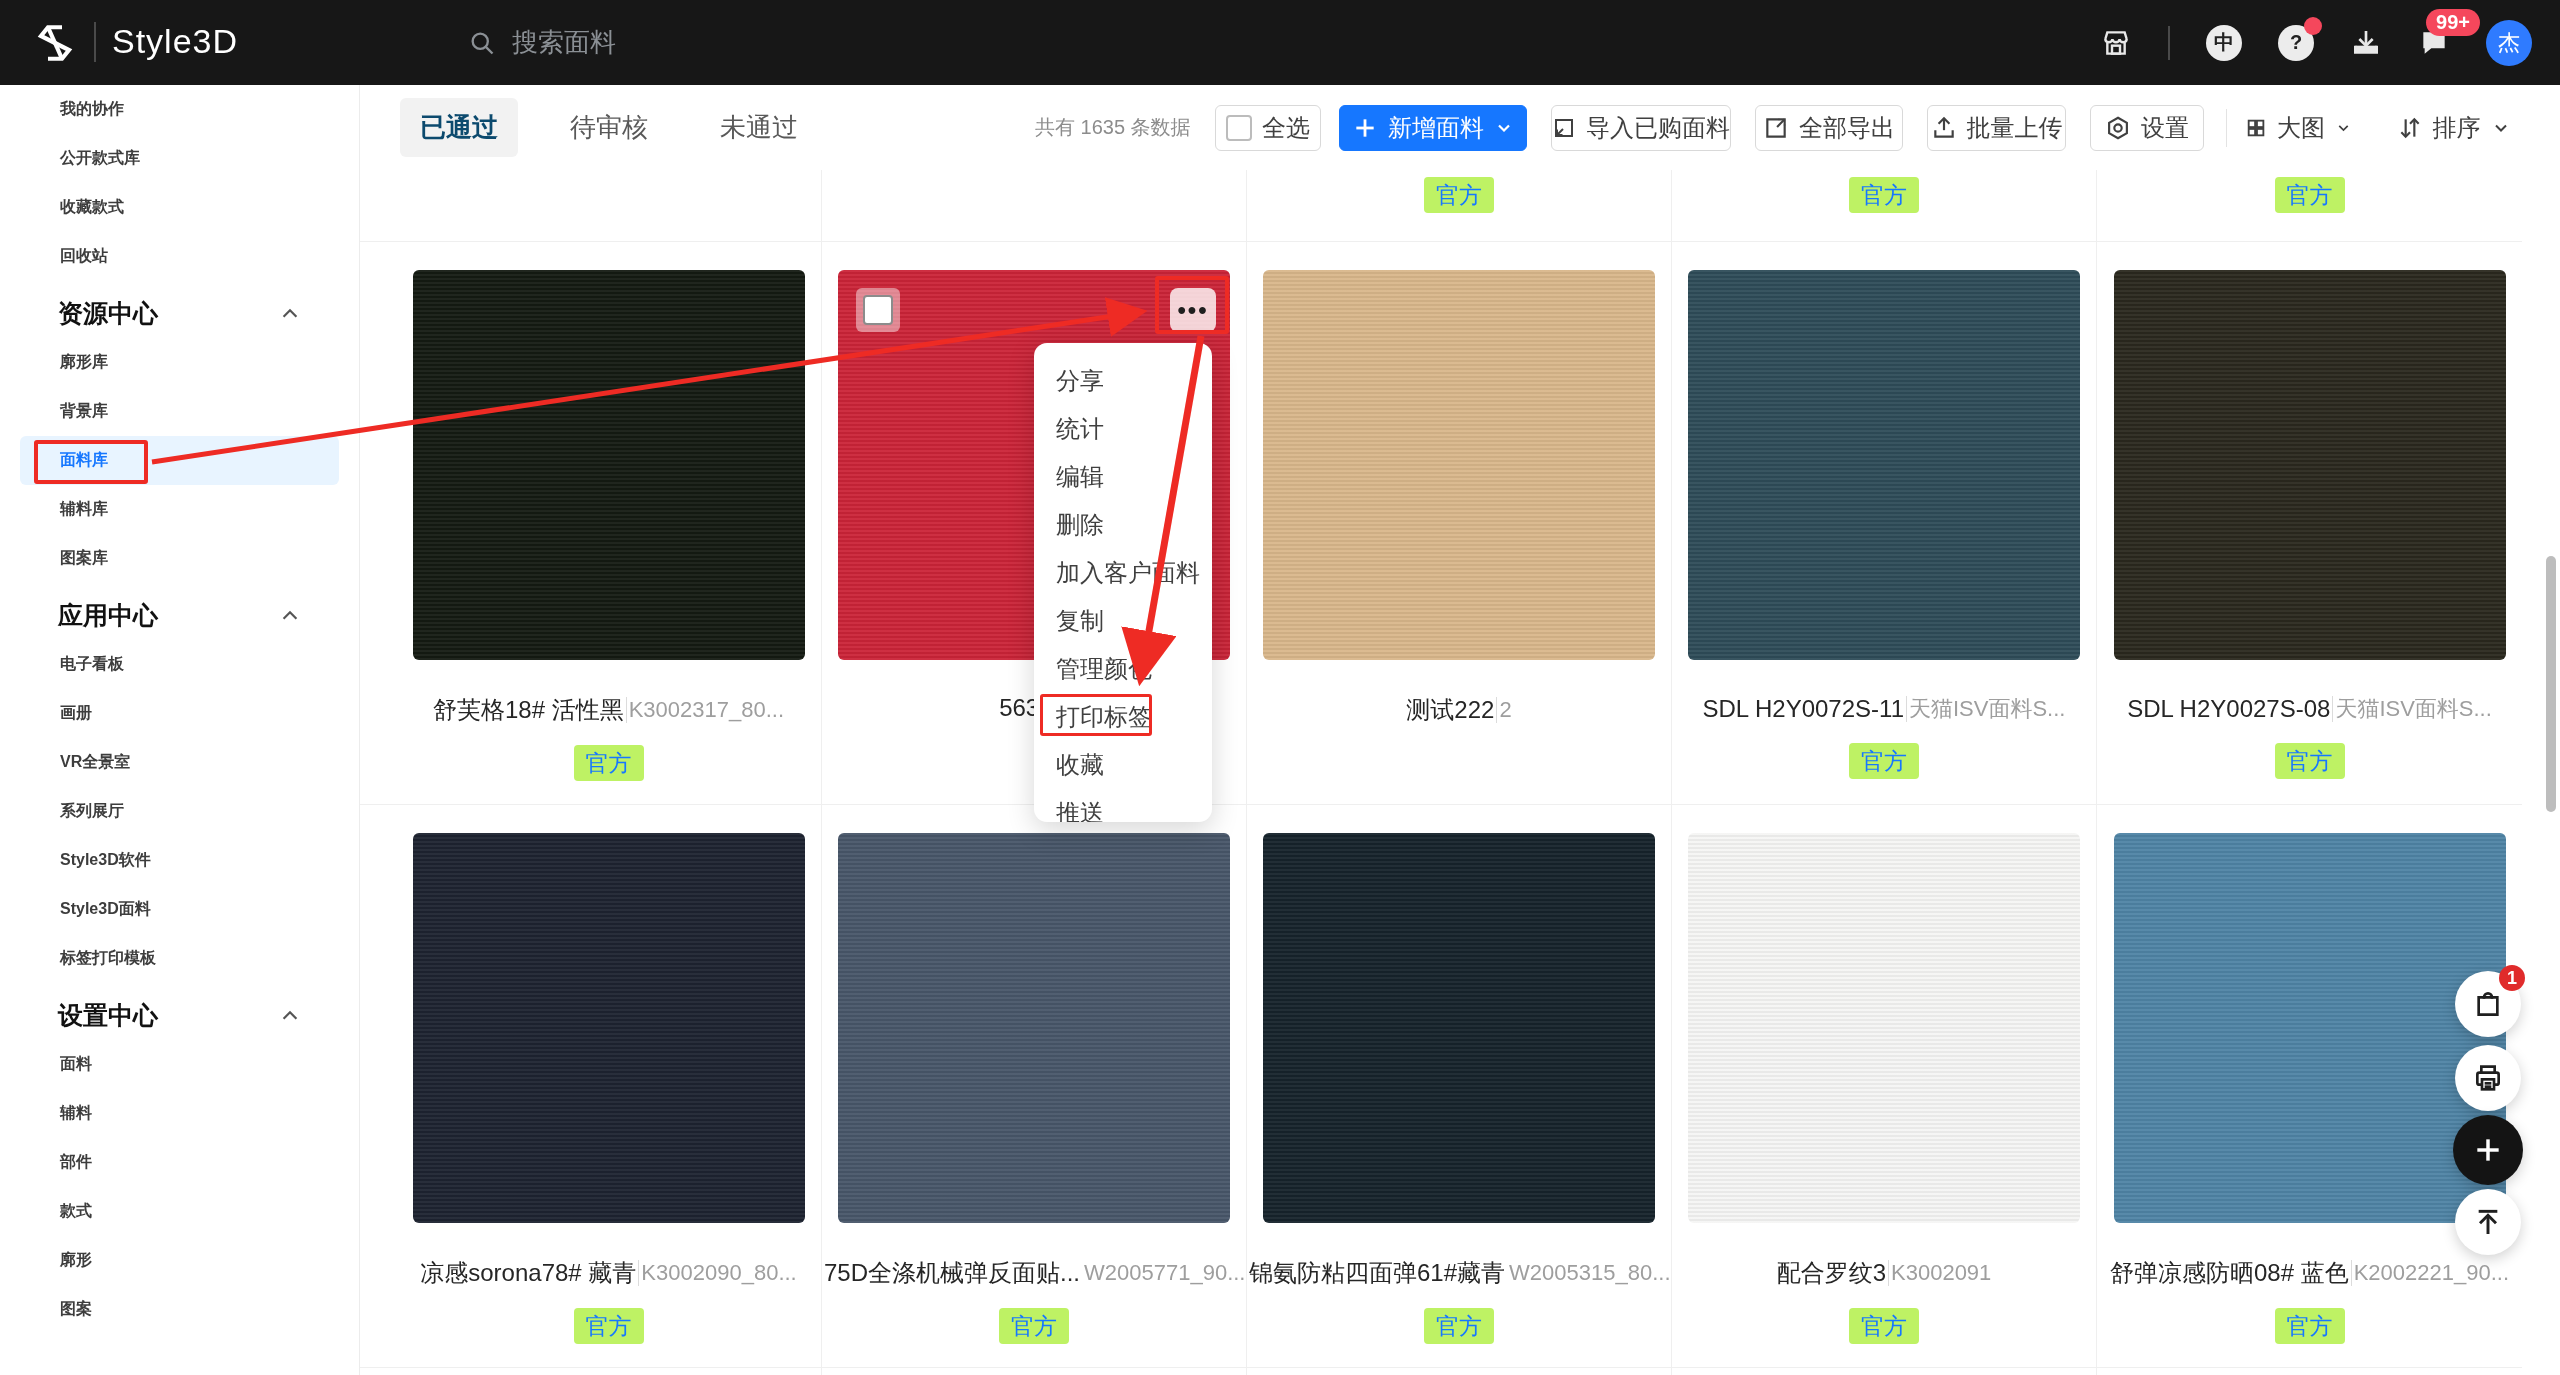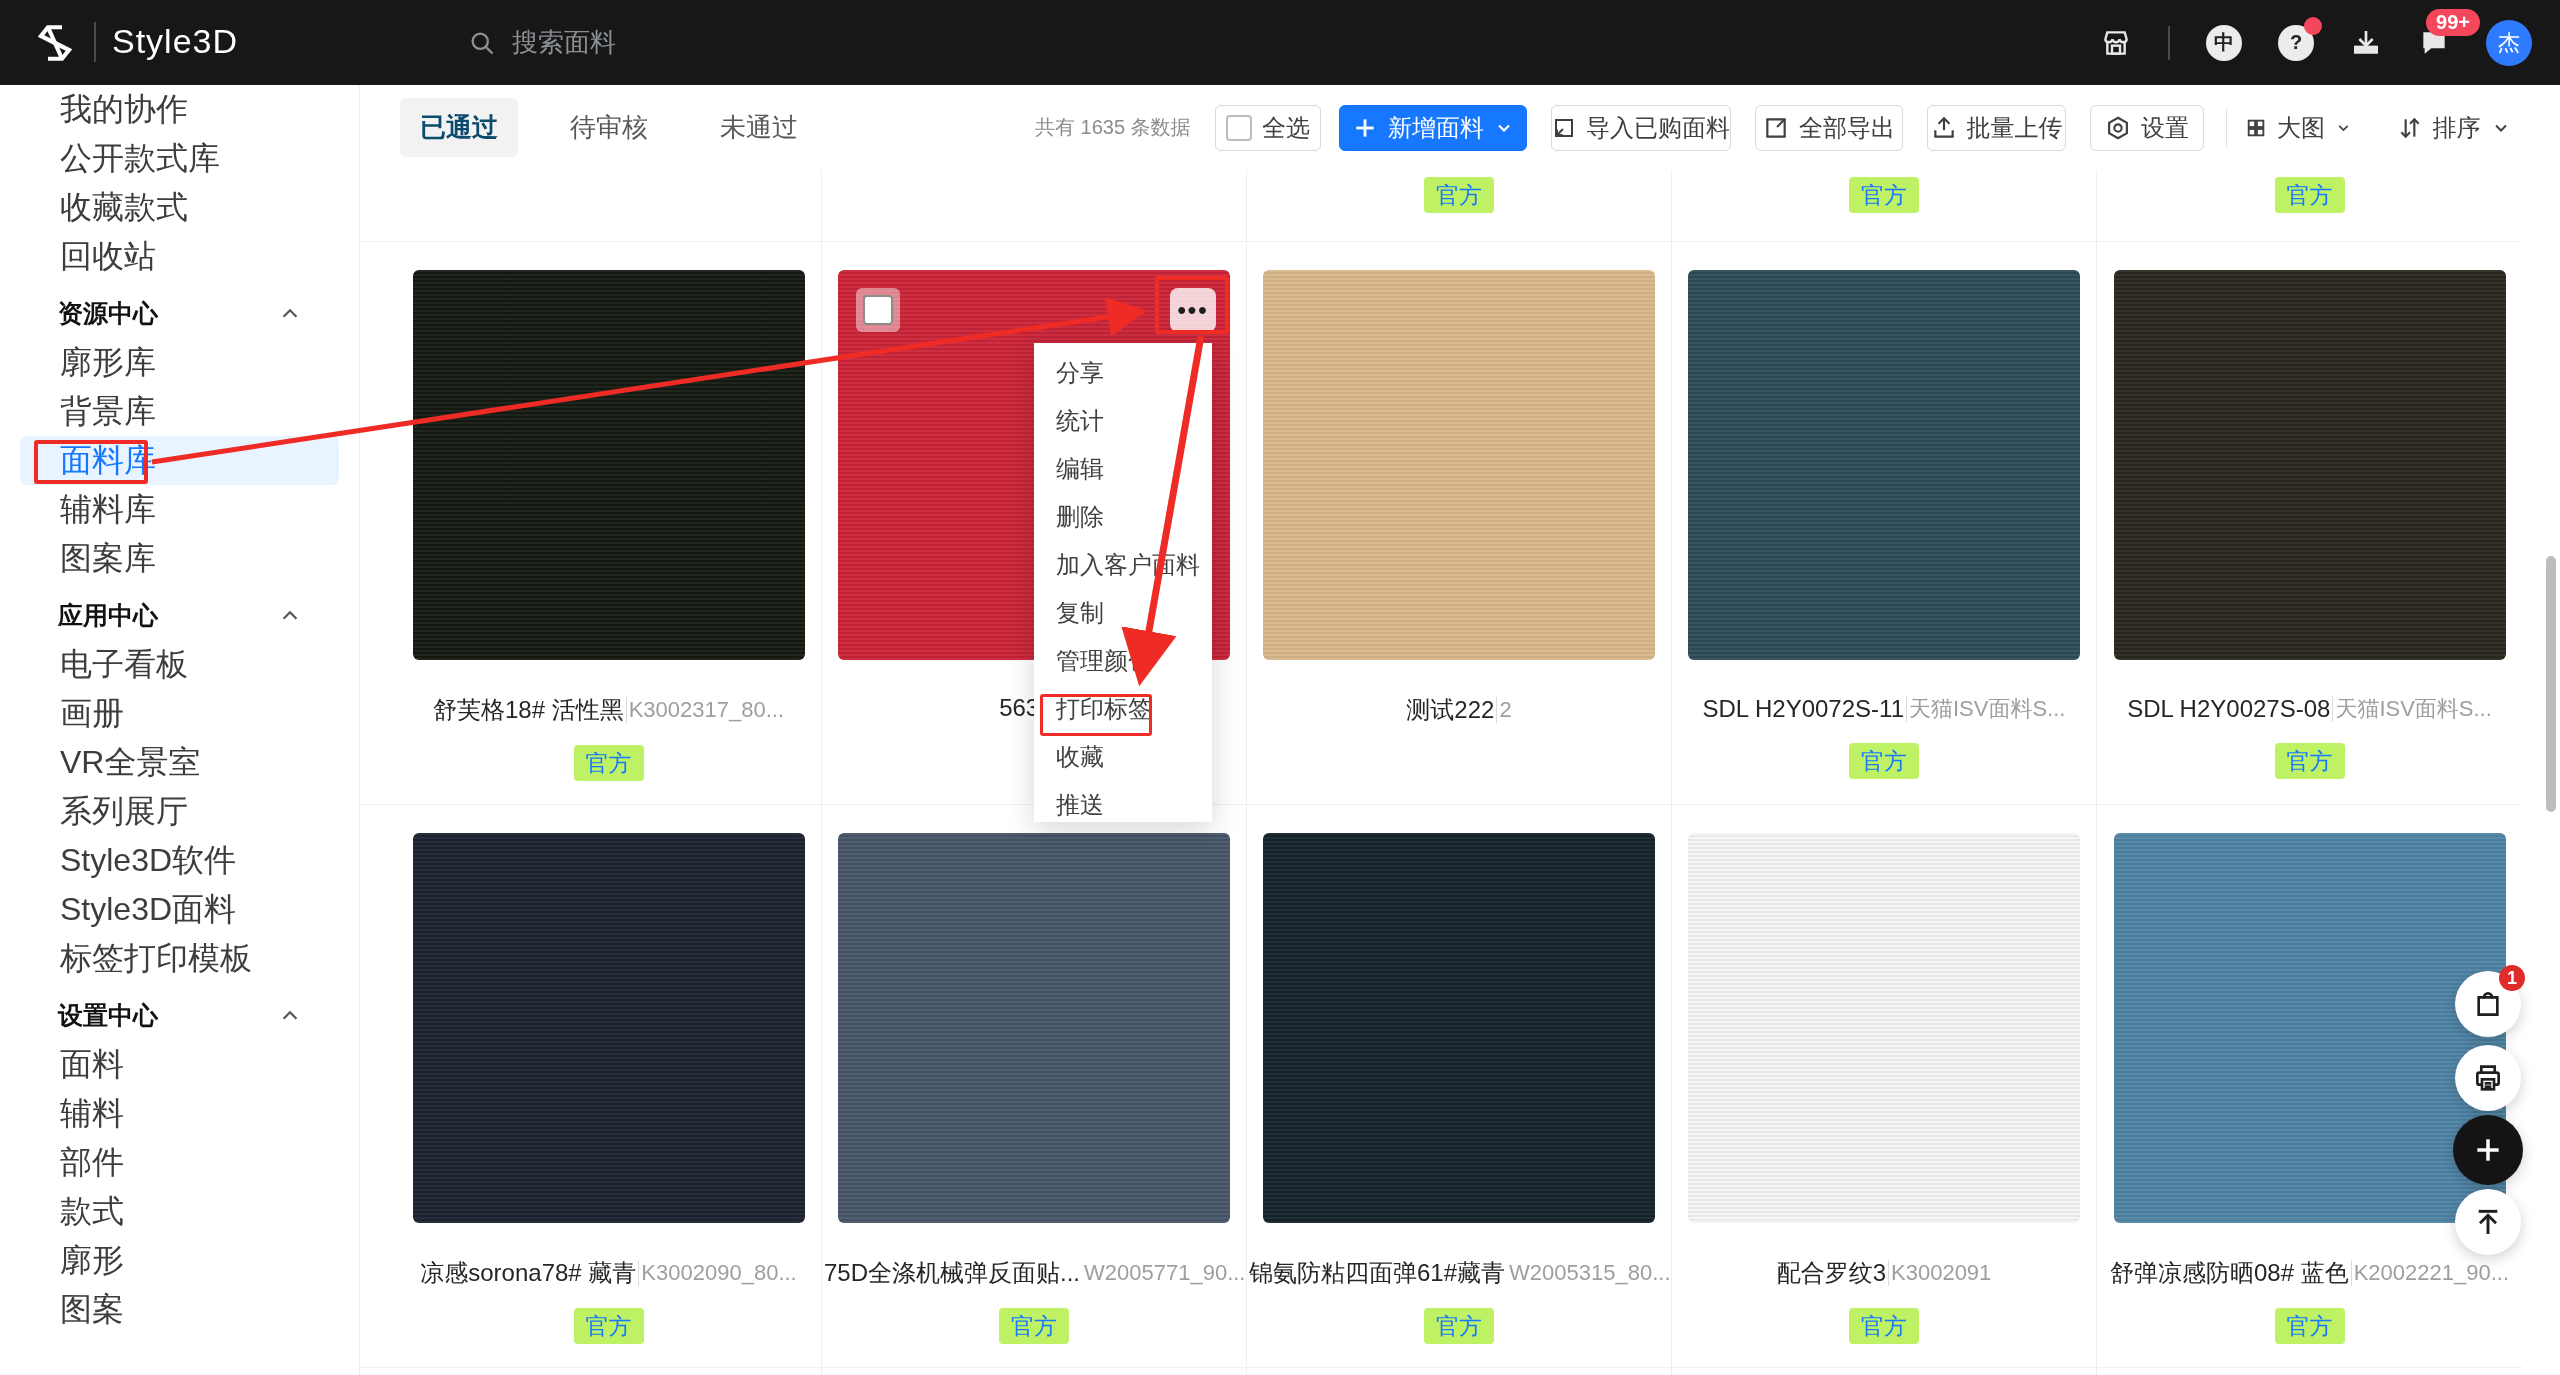--- a/index.html
+++ b/index.html
@@ -25,22 +25,22 @@
     display:flex; align-items:center; justify-content:center; font-size:20px; font-weight:bold; }
   .dot-red { position:absolute; right:-8px; top:-8px; width:18px; height:18px; border-radius:50%; background:#f5475c; }
   .msg-badge { position:absolute; right:-30px; top:-18px; background:#f5475c; color:#fff; font-size:20px;
     font-weight:bold; border-radius:16px; padding:2px 10px; }
   .avatar { width:46px; height:46px; border-radius:50%; background:#2f7bff; color:#fff; font-size:22px;
     display:flex; align-items:center; justify-content:center; }
 
   
   .sidebar { position:absolute; left:0; top:85px; width:360px; height:1290px; background:#fff;
     border-right:1px solid #ececec; z-index:10; overflow:hidden; }
-  .side-item { height:49px; display:flex; align-items:center; padding-left:60px; font-size:32px;
-    color:#3d3d3d; cursor:pointer; }
+  .side-item { height:49px; display:flex; align-items:center; padding-left:60px; font-size:16px;
+    color:#3d3d3d; cursor:pointer;font-weight:bold; }
   .side-section { height:49px; margin-top:8px; display:flex; align-items:center; padding-left:58px;
     font-size:25px; font-weight:bold; color:#111; position:relative; }
   .side-section svg { position:absolute; right:58px; width:22px; height:22px; color:#555; }
   .side-item.active { background:#e8f4ff; margin:0 20px; padding-left:40px; border-radius:6px; color:#1677ff; }
 
   
   .main { position:absolute; left:360px; top:85px; width:2200px; height:1290px; }
   .toolbar { position:absolute; left:0; top:0; width:2200px; height:85px; background:#fff;
     display:flex; align-items:center; }
   .tabs { display:flex; align-items:center; margin-left:40px; gap:32px; }
@@ -77,21 +77,21 @@
   .grow.partial .badge-row { margin-top:10px; }
   .sw-check { position:absolute; left:18px; top:18px; width:44px; height:44px; border-radius:6px;
     background:rgba(255,255,255,.45); display:flex; align-items:center; justify-content:center; z-index:3; }
   .sw-check .inner { width:30px; height:30px; background:#fff; border:2px solid #8c8c8c; border-radius:4px; }
   .sw-more { position:absolute; right:14px; top:18px; width:46px; height:44px; border-radius:8px;
     background:rgba(255,255,255,.8); display:flex; align-items:center; justify-content:center; z-index:3;
     color:#1f1f1f; font-size:24px; font-weight:bold; letter-spacing:2px; }
 
   
   .ctx-menu { position:absolute; left:1034px; top:343px; width:178px; height:479px; background:#fff;
-    border-radius:0; box-shadow:0 8px 28px rgba(0,0,0,.16); padding-top:6px; overflow:hidden; z-index:40; }
+    border-radius:13px; box-shadow:0 8px 28px rgba(0,0,0,.16); padding-top:14px; overflow:hidden; z-index:40; }
   .ctx-item { height:48px; display:flex; align-items:center; padding-left:22px; font-size:24px;
     color:#404040; cursor:pointer; white-space:nowrap; }
 
   
   .anno { position:absolute; border:4px solid #ee2b24; border-radius:3px; z-index:60; pointer-events:none; }
   .anno-lines { position:absolute; left:0; top:0; z-index:60; pointer-events:none; }
 
   
   .fab { position:absolute; width:66px; height:66px; border-radius:50%; background:#fff;
     box-shadow:0 4px 14px rgba(0,0,0,.18); display:flex; align-items:center; justify-content:center;

